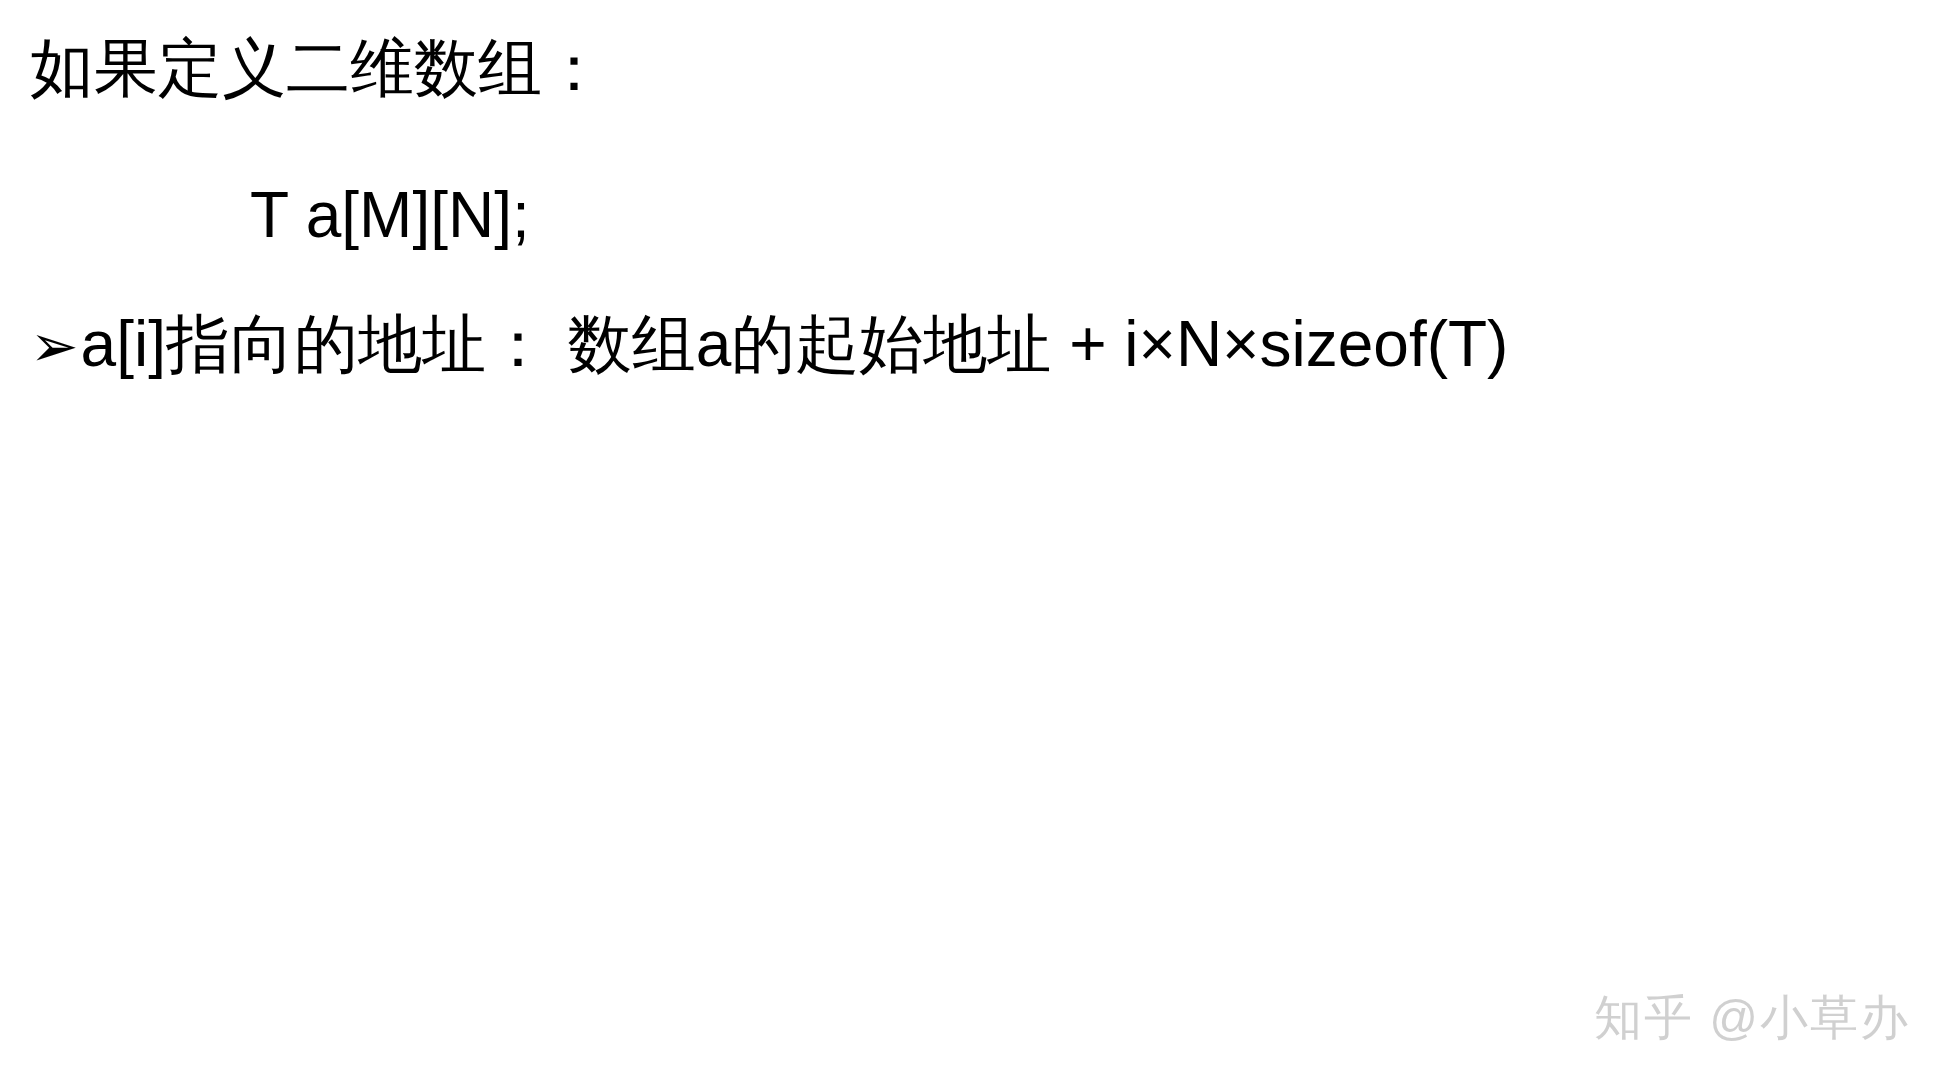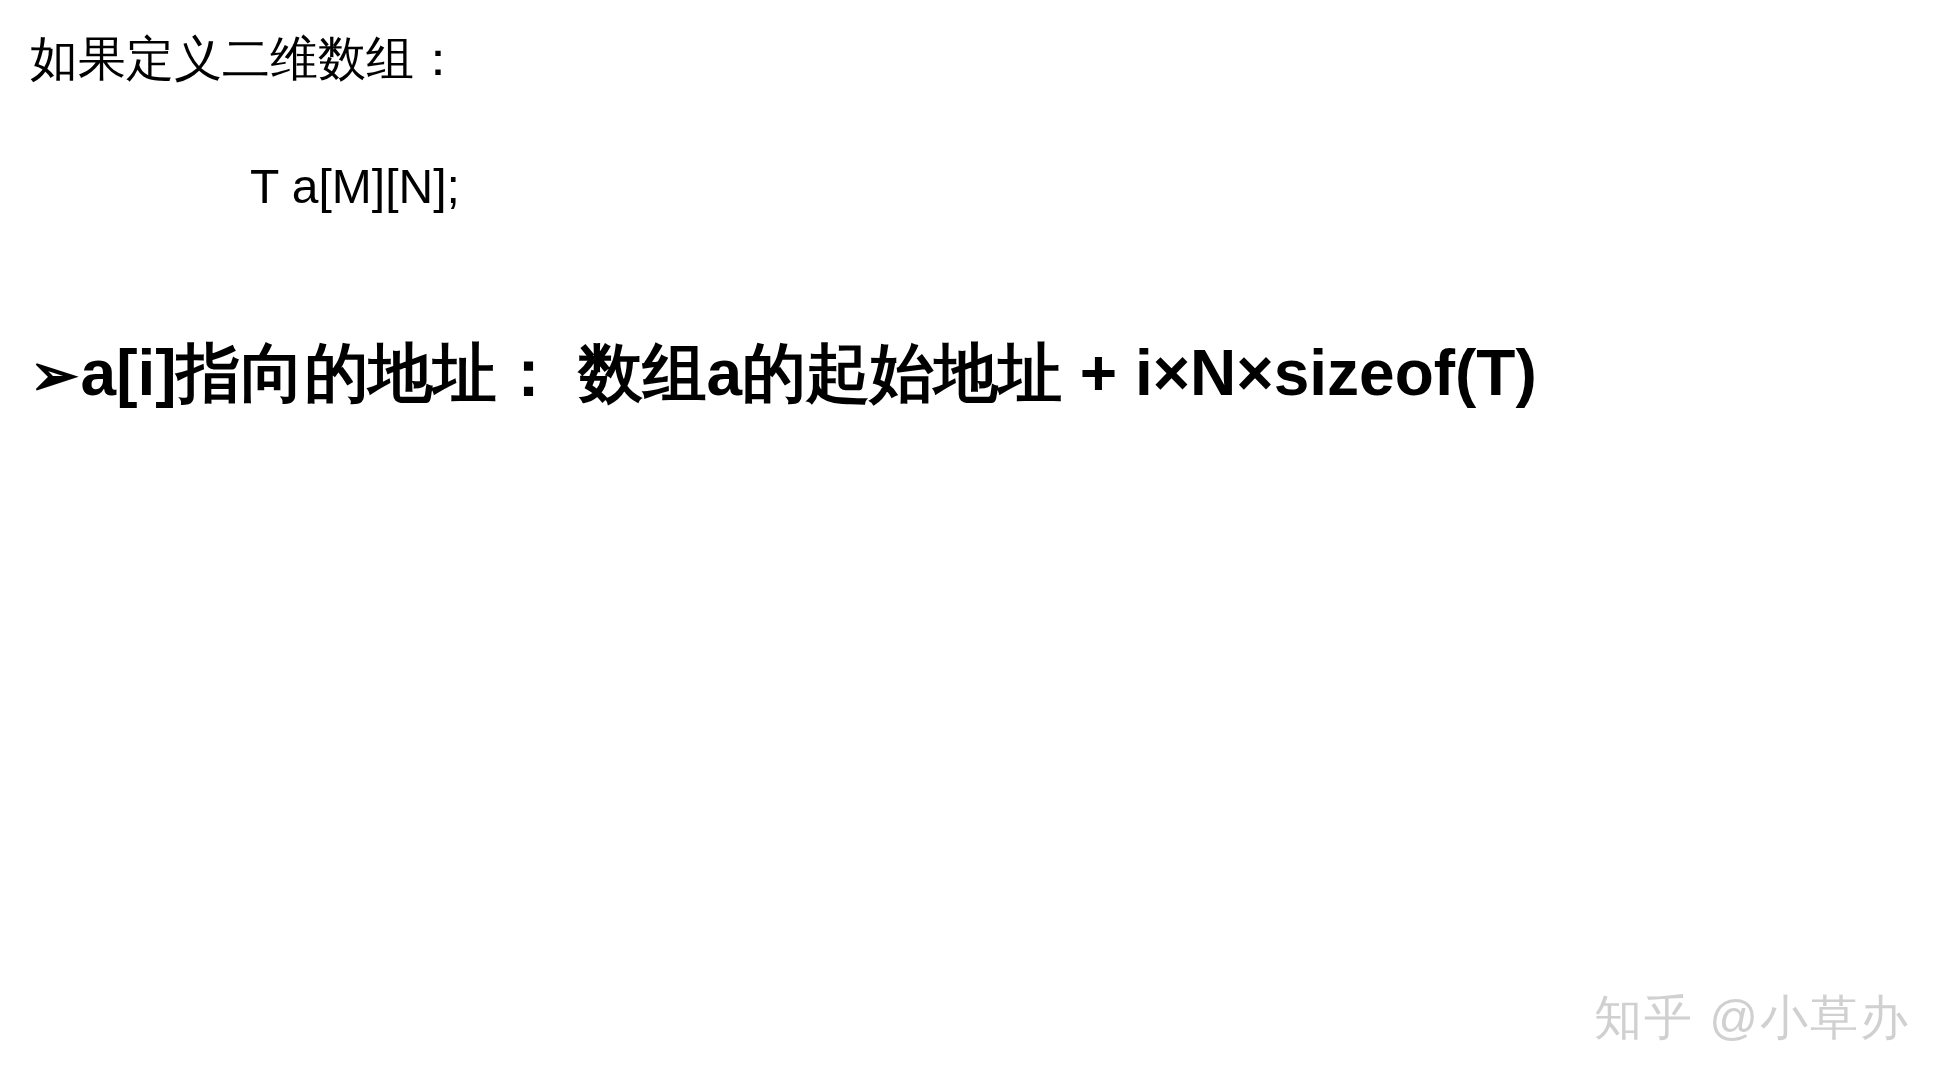--- a/index.html
+++ b/index.html
@@ -11,40 +11,39 @@
     font-family: "Microsoft YaHei", "SimHei", Arial, sans-serif;
     color: #000000;
     overflow: hidden;
     position: relative;
   }
   .slide {
     padding: 20px 30px;
     box-sizing: border-box;
   }
   .line {
-    font-size: 48px;
+    font-size: 64px;
     line-height: 1.2;
     margin-bottom: 110px;
   }
   .line.heading {
     margin-top: 10px;
     margin-bottom: 70px;
   }
   .line.code {
     padding-left: 220px;
-    margin-bottom: 120px;
+    margin-bottom: 52px;
   }
   .bullet-row {
     font-size: 64px;
     line-height: 1.2;
     margin-bottom: 110px;
   }
   .bullet-row.last {
     margin-bottom: 0;
-    font-weight: bold;
   }
   .arrow {
     display: inline-block;
     font-size: 58px;
     vertical-align: baseline;
     margin-right: 2px;
     font-family: Arial, sans-serif;
   }
   .red {
     color: #ff0000;

